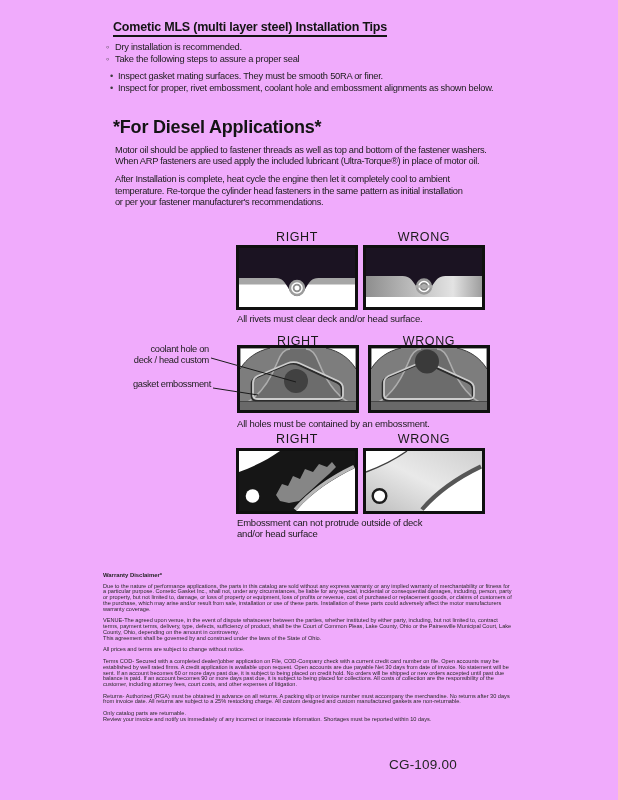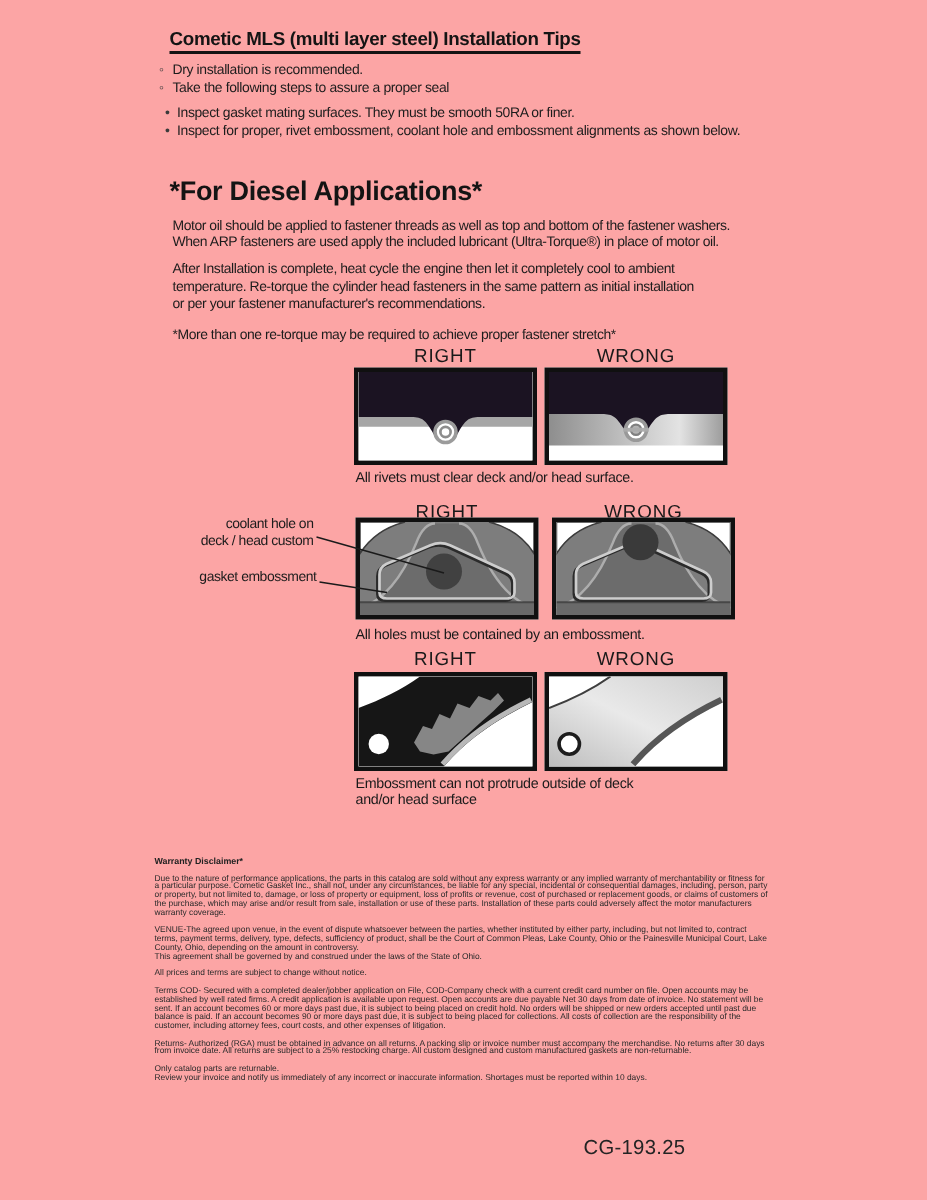--- a/index.html
+++ b/index.html
@@ -1,16 +1,16 @@
 <!DOCTYPE html>
 <html><head>
 <meta charset="utf-8">
 <style>
   html,body{margin:0;padding:0;background:#e8e8e8;}
-  .page{position:relative;width:618px;height:800px;background:#fca5a5;margin:0 auto;
+  .page{position:relative;width:618px;height:800px;background:#f0abfc;margin:0 auto;
         font-family:"Liberation Sans", sans-serif;color:#1f1f1f;overflow:hidden;}
   [data-name]{box-sizing:border-box;}
 
   
   .header{position:absolute;left:106px;top:17px;width:460px;}
   .doc-title{display:inline-block;margin:0 0 0 7px;font-size:12.5px;font-weight:bold;
              letter-spacing:-0.2px;color:#141414;border-bottom:2px solid #141414;padding-bottom:1px;}
   .bullets{margin-top:5px;}
   .bullet-row{font-size:9.3px;letter-spacing:-0.25px;line-height:11.9px;white-space:nowrap;color:#1c1c1c;}
   .bullet-row .marker{display:inline-block;width:9px;color:#3a3a3a;}
@@ -85,21 +85,20 @@
   <div class="diesel" data-name="diesel-applications-section">
     <h2 data-name="diesel-heading">*For Diesel Applications*</h2>
     <div data-name="diesel-paragraphs">
 
     <p data-name="diesel-paragraph">Motor oil should be applied to fastener threads as well as top and bottom of the fastener washers.
 When ARP fasteners are used apply the included lubricant (Ultra-Torque®) in place of motor oil.</p>
         <p data-name="diesel-paragraph">After Installation is complete, heat cycle the engine then let it completely cool to ambient
 temperature. Re-torque the cylinder head fasteners in the same pattern as initial installation
 or per your fastener manufacturer's recommendations.</p>
       </div>
-    <p class="note" data-name="retorque-note">*More than one re-torque may be required to achieve proper fastener stretch*</p>
   </div>
 
   <div class="fig" id="fig1" data-name="rivet-clearance-figure">
     <span class="fig-label lbl-right" data-name="right-label">RIGHT</span>
     <span class="fig-label lbl-wrong" data-name="wrong-label">WRONG</span>
 
     <div class="fig-box box-right" data-name="rivet-right-diagram">
       <svg width="116" height="59" viewBox="0 0 116 59" data-name="rivet-right-illustration">
         <rect width="116" height="59" fill="#ffffff"></rect>
         <rect y="30" width="116" height="6.5" fill="#a6a6a6"></rect>
@@ -222,15 +221,15 @@
         <p data-name="legal-paragraph">VENUE-The agreed upon venue, in the event of dispute whatsoever between the parties, whether instituted by either party, including, but not limited to, contract terms, payment terms, delivery, type, defects, sufficiency of product, shall be the Court of Common Pleas, Lake County, Ohio or the Painesville Municipal Court, Lake County, Ohio, depending on the amount in controversy.
 This agreement shall be governed by and construed under the laws of the State of Ohio.</p>
         <p data-name="legal-paragraph">All prices and terms are subject to change without notice.</p>
         <p data-name="legal-paragraph">Terms COD- Secured with a completed dealer/jobber application on File, COD-Company check with a current credit card number on file.  Open accounts may be established by well rated firms.  A credit application is available upon request.  Open accounts are due payable Net 30 days from date of invoice.  No statement will be sent.  If an account becomes 60 or more days past due, it is subject to being placed on credit hold.  No orders will be shipped or new orders accepted until past due balance is paid.  If an account becomes 90 or more days past due, it is subject to being placed for collections.  All costs of collection are the responsibility of the customer, including attorney fees, court costs, and other expenses of litigation.</p>
         <p data-name="legal-paragraph">Returns- Authorized (RGA) must be obtained in advance on all returns.  A packing slip or invoice number must accompany the merchandise.  No returns after 30 days from invoice date.  All returns are subject to a 25% restocking charge.  All custom designed and custom manufactured gaskets are non-returnable.</p>
         <p data-name="legal-paragraph">Only catalog parts are returnable.
 Review your invoice and notify us immediately of any incorrect or inaccurate information.  Shortages must be reported within 10 days.</p>
       </div>
   </div>
 
-  <div class="page-number" data-name="page-number">CG-193.25</div>
+  <div class="page-number" data-name="page-number">CG-109.00</div>
 
 </div>
 
 </body></html>

